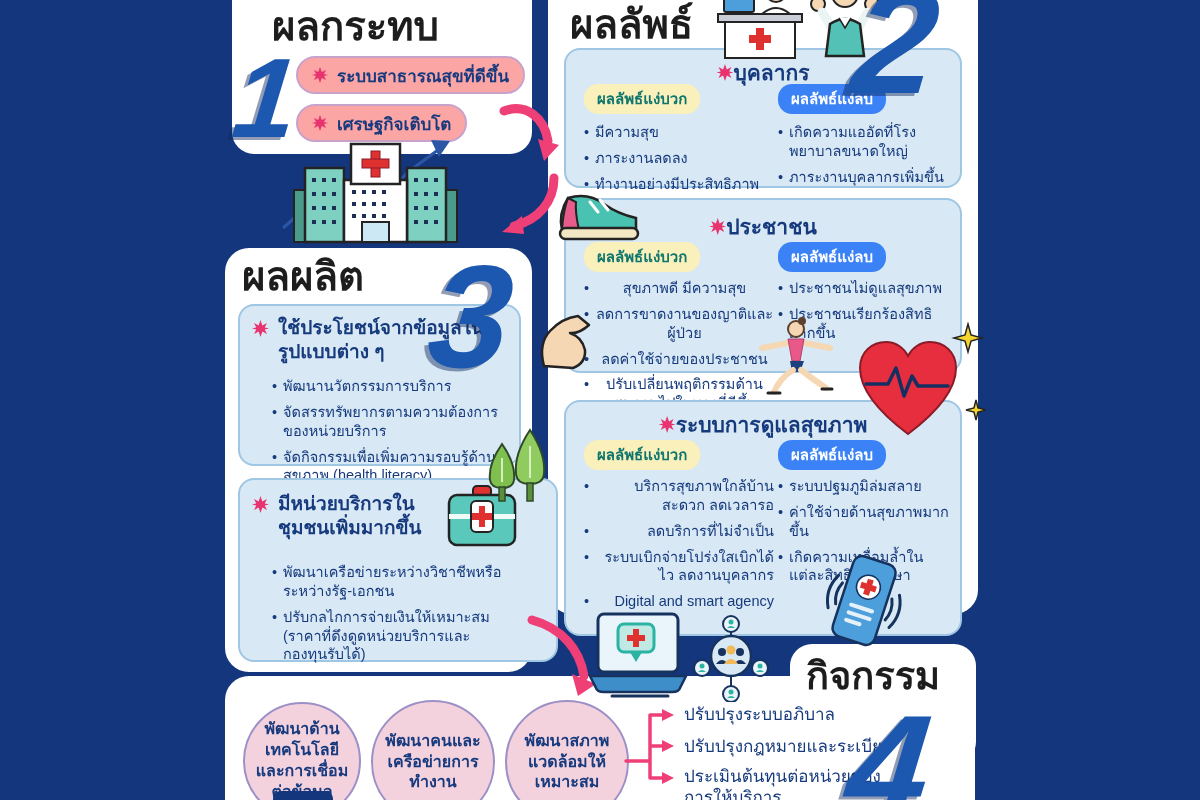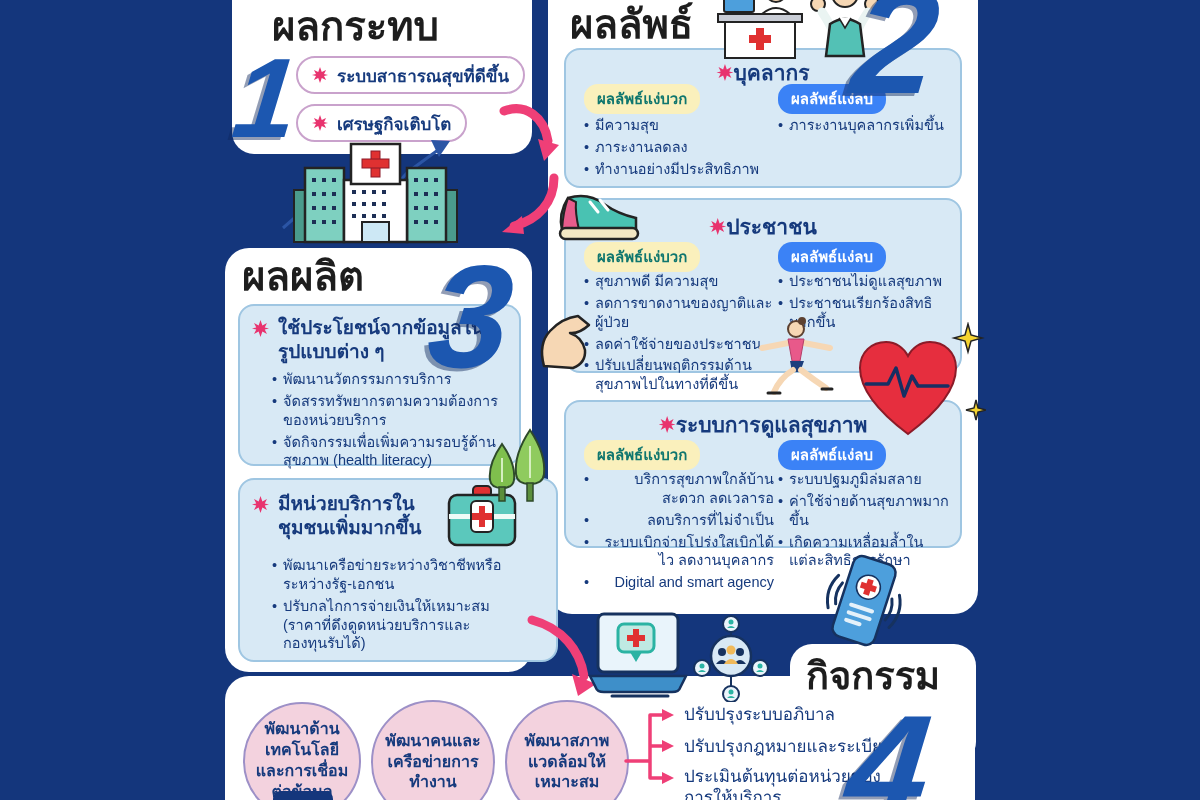--- a/index.html
+++ b/index.html
@@ -3,32 +3,32 @@
 <meta charset="utf-8">
 <style>
   html,body{margin:0;padding:0;background:#0e2a63;}
   #root{position:relative;width:1200px;height:800px;overflow:hidden;
         font-family:"Liberation Sans",sans-serif;}
   .card{position:absolute;background:#fff;border-radius:24px;}
   .bluebox{position:absolute;background:#D8E9F5;border:2px solid #9FC6E2;border-radius:16px;box-sizing:border-box;}
   .num{position:absolute;font-weight:bold;font-style:italic;color:#1C57B0;line-height:1;
        transform:skewX(-6deg);text-shadow:-4px 3px 0 rgba(13,38,92,.45);z-index:6;}
   .title{position:absolute;font-weight:bold;color:#1D1D1D;line-height:1.1;z-index:4;}
-  .pill{position:absolute;display:flex;align-items:center;gap:9px;background:#ffffff;
+  .pill{position:absolute;display:flex;align-items:center;gap:9px;background:#fca5a5;
         border:2px solid #C9A2CC;border-radius:20px;padding:0 14px;font-weight:bold;
         color:#163A7D;font-size:17px;height:38px;box-sizing:border-box;}
   .star{display:inline-block;width:16px;height:16px;background:#E8336E;flex:none;
         clip-path:polygon(50% 0,61% 32%,88% 18%,75% 44%,100% 50%,75% 56%,88% 82%,61% 68%,50% 100%,39% 68%,12% 82%,25% 56%,0 50%,25% 44%,12% 18%,39% 32%);}
   .ghead{position:absolute;left:0;width:100%;display:flex;justify-content:center;align-items:center;
          font-weight:bold;color:#163A7D;font-size:21px;}
   .badge{position:absolute;font-size:15px;font-weight:bold;border-radius:14px;padding:3px 13px;white-space:nowrap;}
   .badge.pos{background:#FAF0BC;color:#0f766e;}
   .badge.neg{background:#3b82f6;color:#fff;}
   ul.blt{position:absolute;list-style:none;margin:0;padding:0;font-size:14.5px;color:#163A7D;line-height:1.3;}
-  ul.blt li{position:relative;padding-left:11px;margin-bottom:3px;}
+  ul.blt li{position:relative;padding-left:11px;margin-bottom:3px;margin-top:7px;}
   ul.blt li::before{content:"\2022";position:absolute;left:0;top:0;}
   .s3head{position:absolute;font-weight:bold;color:#163A7D;font-size:19px;line-height:1.25;}
   .circ{position:absolute;background:#F3D2DE;border:2.5px solid #9D90C7;border-radius:50%;
         display:flex;align-items:center;justify-content:center;text-align:center;font-weight:bold;
         color:#163A7D;font-size:16px;line-height:1.3;padding:0 9px;box-sizing:border-box;z-index:2;}
   .act{position:absolute;font-size:17px;color:#163A7D;line-height:1.25;width:215px;z-index:3;}
   .icon{position:absolute;}
   svg{display:block;}
 </style>
 </head>
@@ -153,44 +153,45 @@
       <span>บุคลากร</span>
     </div>
     <span class="badge pos" style="left:18px;top:34px;">ผลลัพธ์แง่บวก</span>
     <span class="badge neg" style="left:212px;top:34px;">ผลลัพธ์แง่ลบ</span>
     <ul class="blt" style="left:18px;top:66px;width:186px;">
       <li>มีความสุข</li>
       <li>ภาระงานลดลง</li>
       <li>ทำงานอย่างมีประสิทธิภาพ</li>
     </ul>
     <ul class="blt" style="left:212px;top:66px;width:176px;">
+      <li>เกิดความแออัดที่​โรงพยาบาลขนาดใหญ่</li>
       <li>ภาระงานบุคลากรเพิ่มขึ้น</li>
     </ul>
   </div>
 
   <div class="bluebox" style="left:564px;top:198px;width:398px;height:175px;">
     <div class="ghead" style="top:10px;">
       <span class="star" style="width:17px;height:17px;"></span>
       <span>ประชาชน</span>
     </div>
     <span class="badge pos" style="left:18px;top:42px;">ผลลัพธ์แง่บวก</span>
     <span class="badge neg" style="left:212px;top:42px;">ผลลัพธ์แง่ลบ</span>
-    <ul class="blt" style="left:18px;top:72px;width:190px;">
+    <ul class="blt" style="left:18px;top:72px;width:190px;text-align:center;">
       <li>สุขภาพดี มีความสุข</li>
       <li>ลดการขาดงานของญาติ​และผู้ป่วย</li>
       <li>ลดค่าใช้จ่ายของประชาชน</li>
       <li>ปรับเปลี่ยนพฤติกรรม​ด้านสุขภาพไปในทางที่ดีขึ้น</li>
     </ul>
     <ul class="blt" style="left:212px;top:72px;width:176px;">
       <li>ประชาชนไม่ดูแลสุขภาพ</li>
       <li>ประชาชนเรียกร้องสิทธิ​มากขึ้น</li>
     </ul>
   </div>
 
-  <div class="bluebox" style="left:564px;top:400px;width:398px;height:148px;">
+  <div class="bluebox" style="left:564px;top:400px;width:398px;height:236px;">
     <div class="ghead" style="top:6px;">
       <span class="star" style="width:17px;height:17px;"></span>
       <span>ระบบการดูแลสุขภาพ</span>
     </div>
     <span class="badge pos" style="left:18px;top:38px;">ผลลัพธ์แง่บวก</span>
     <span class="badge neg" style="left:212px;top:38px;">ผลลัพธ์แง่ลบ</span>
     <ul class="blt" style="left:18px;top:68px;width:190px;text-align:right;">
       <li>บริการสุขภาพใกล้บ้าน​สะดวก ลดเวลารอ</li>
       <li>ลดบริการที่ไม่จำเป็น</li>
       <li>ระบบเบิกจ่ายโปร่งใส​เบิกได้ไว ลดงานบุคลากร</li>

